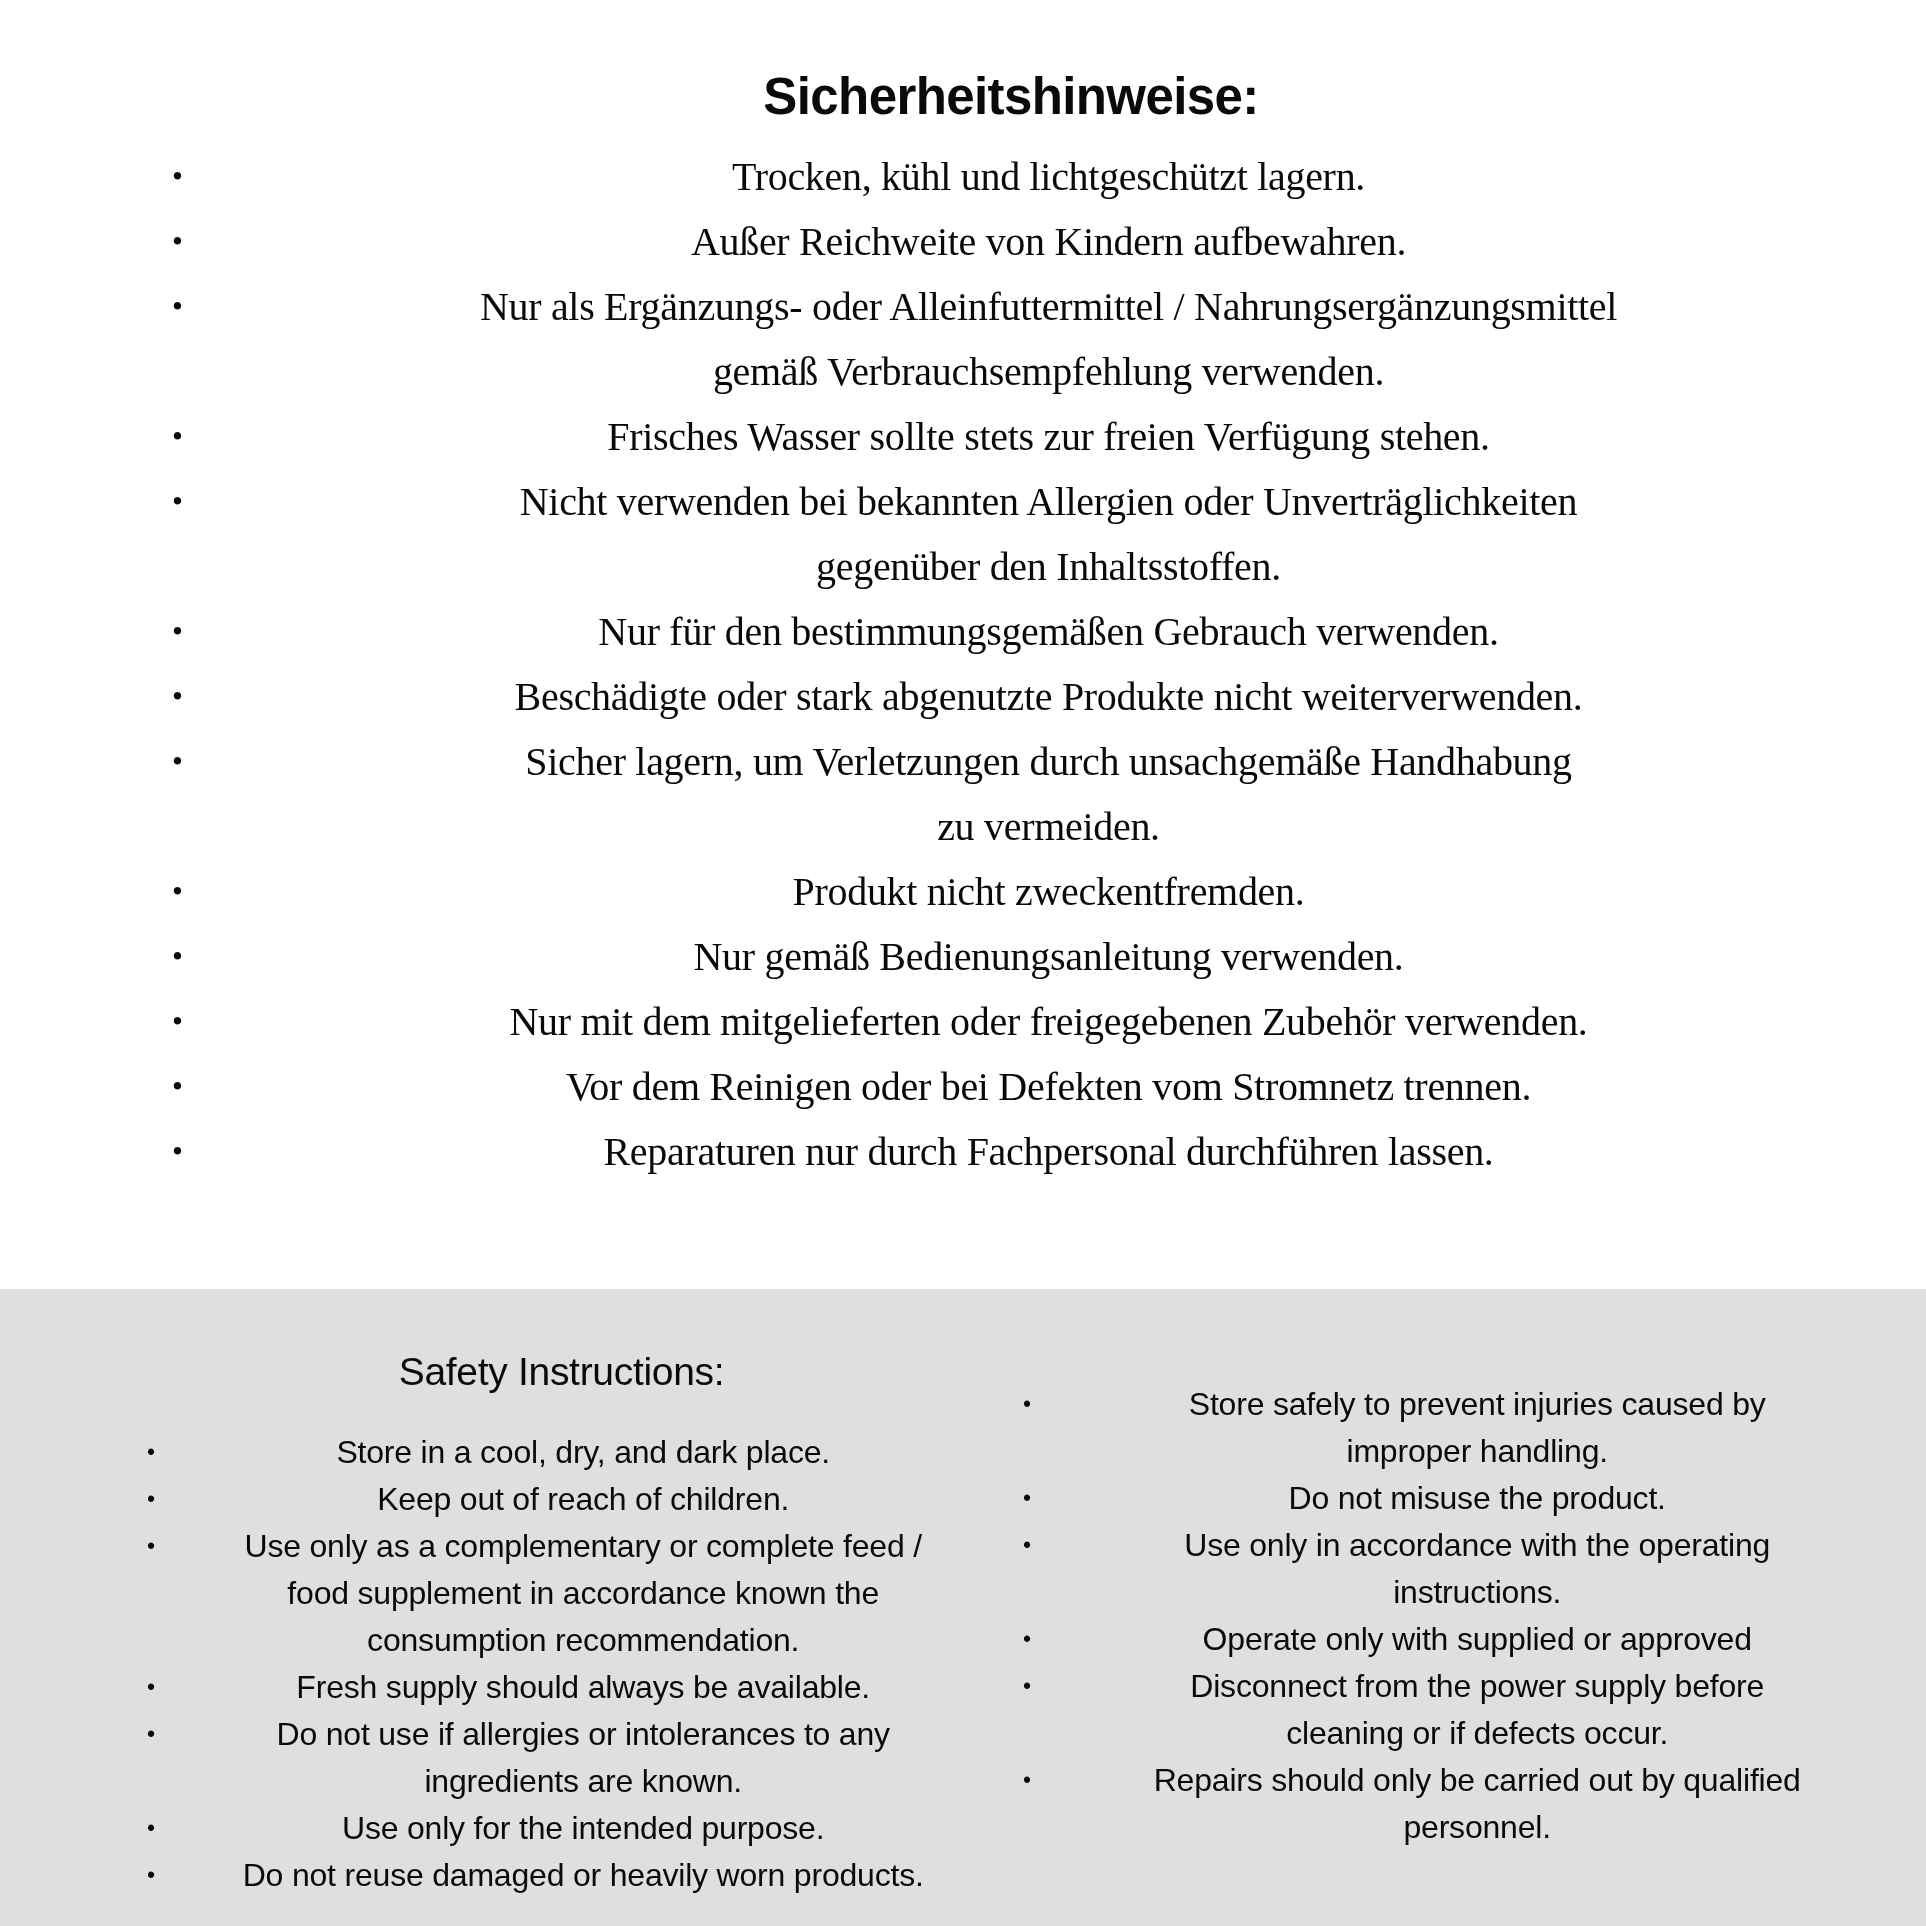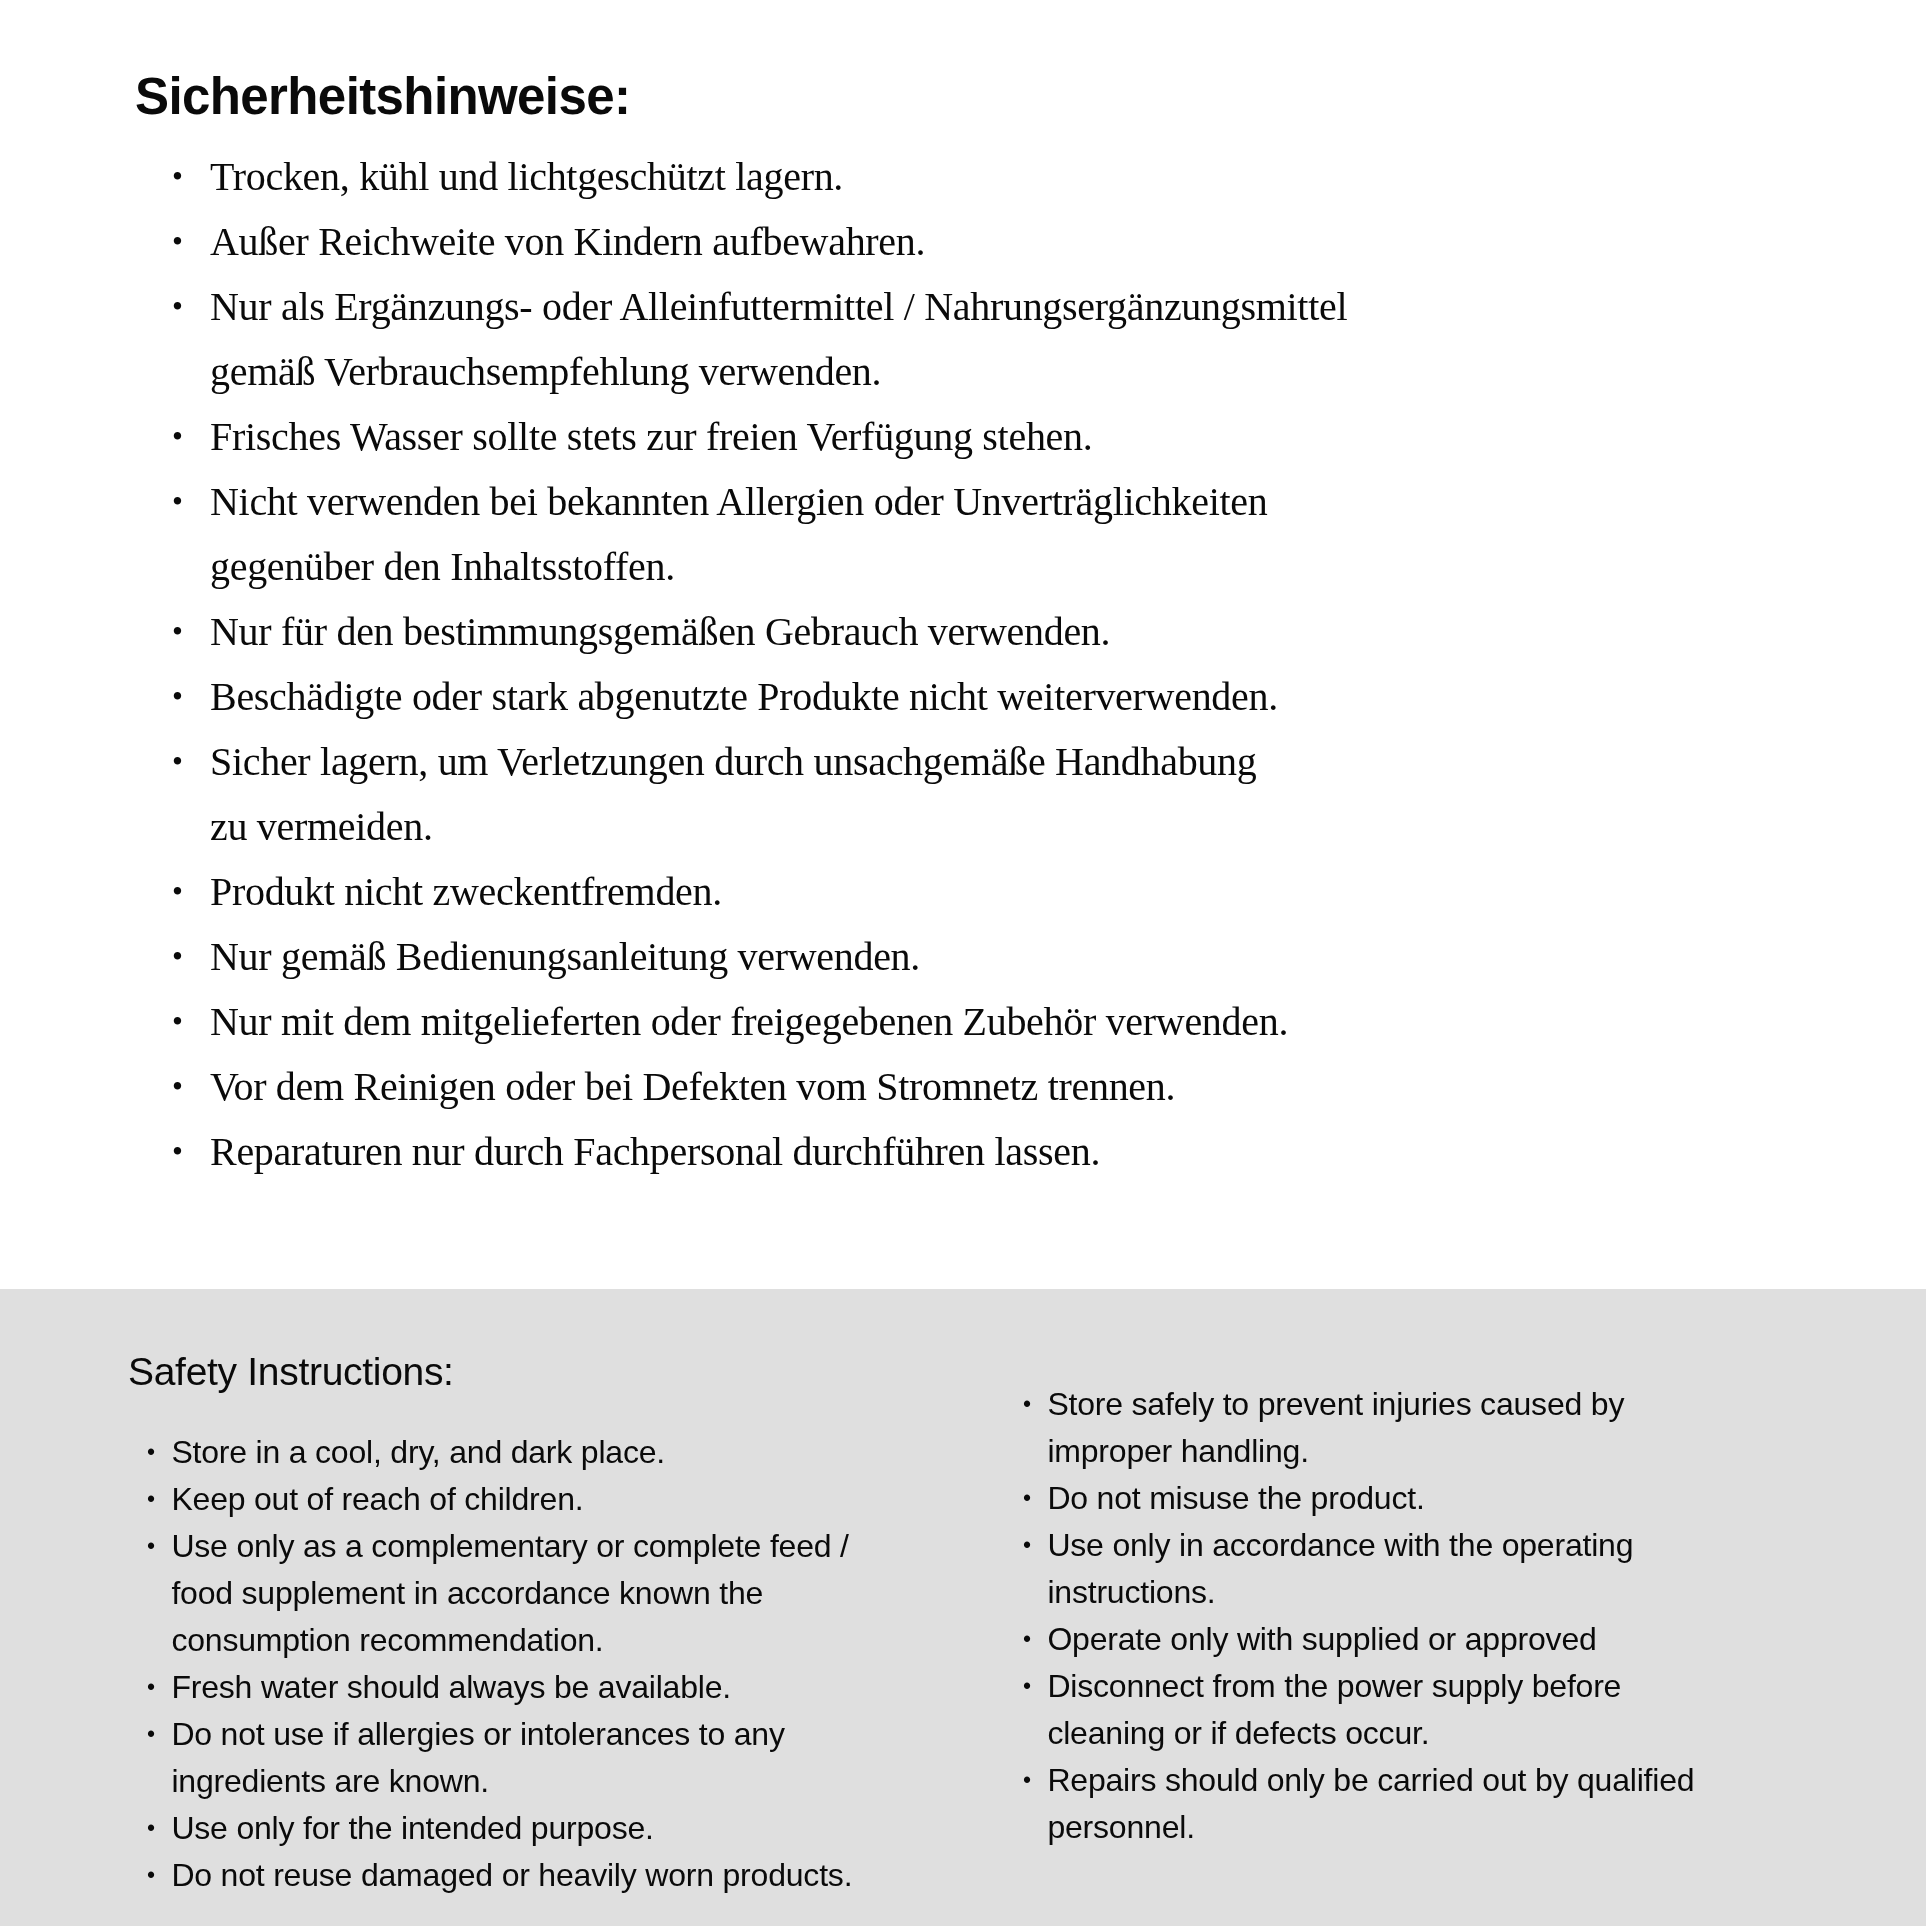--- a/index.html
+++ b/index.html
@@ -12,20 +12,21 @@
     width: 1926px;
     background: var(--bg);
     font-family: "Liberation Sans", "DejaVu Sans", sans-serif;
     color: var(--ink);
   }
   .sheet {
     width: 1926px;
     height: 1926px;
     overflow: hidden;
     background: var(--bg);
+    text-align: center;
   }
 
   
   .de-section {
     height: 1289px;
     background: var(--bg);
     padding: 67px 39px 0 135px;
   }
   .de-title {
     font-size: 51px;
@@ -144,21 +145,21 @@
           </div>
           <div class="item">
             <div class="line">Keep out of reach of children.</div>
           </div>
           <div class="item">
             <div class="line">Use only as a complementary or complete feed /</div>
             <div class="line">food supplement in accordance known the</div>
             <div class="line">consumption recommendation.</div>
           </div>
           <div class="item">
-            <div class="line">Fresh water should always be available.</div>
+            <div class="line">Fresh supply should always be available.</div>
           </div>
           <div class="item">
             <div class="line">Do not use if allergies or intolerances to any</div>
             <div class="line">ingredients are known.</div>
           </div>
           <div class="item">
             <div class="line">Use only for the intended purpose.</div>
           </div>
           <div class="item">
             <div class="line">Do not reuse damaged or heavily worn products.</div>

